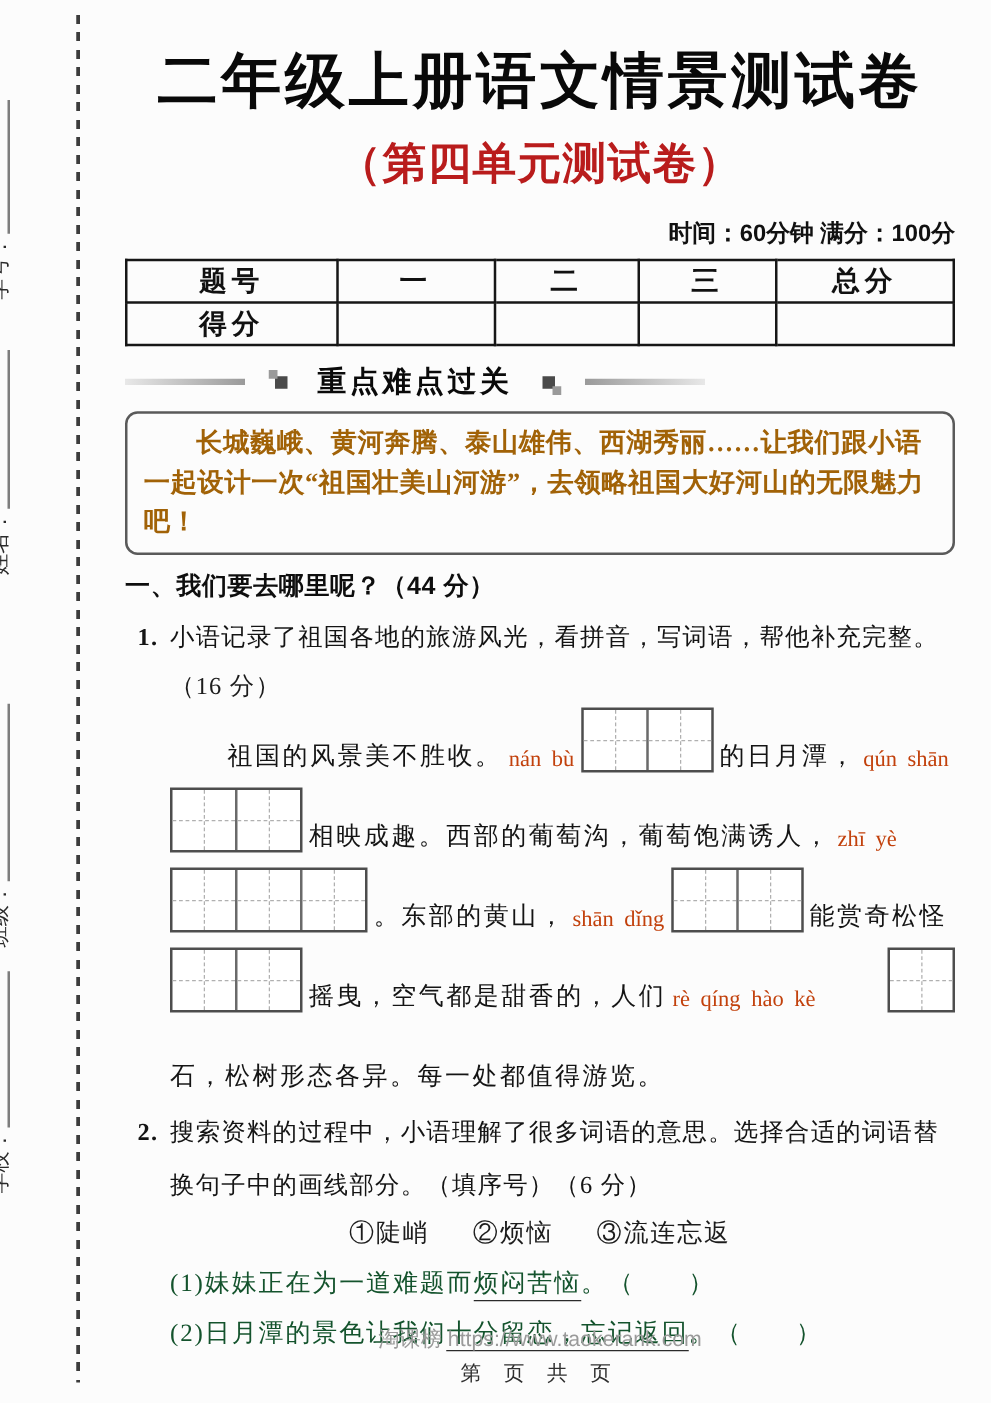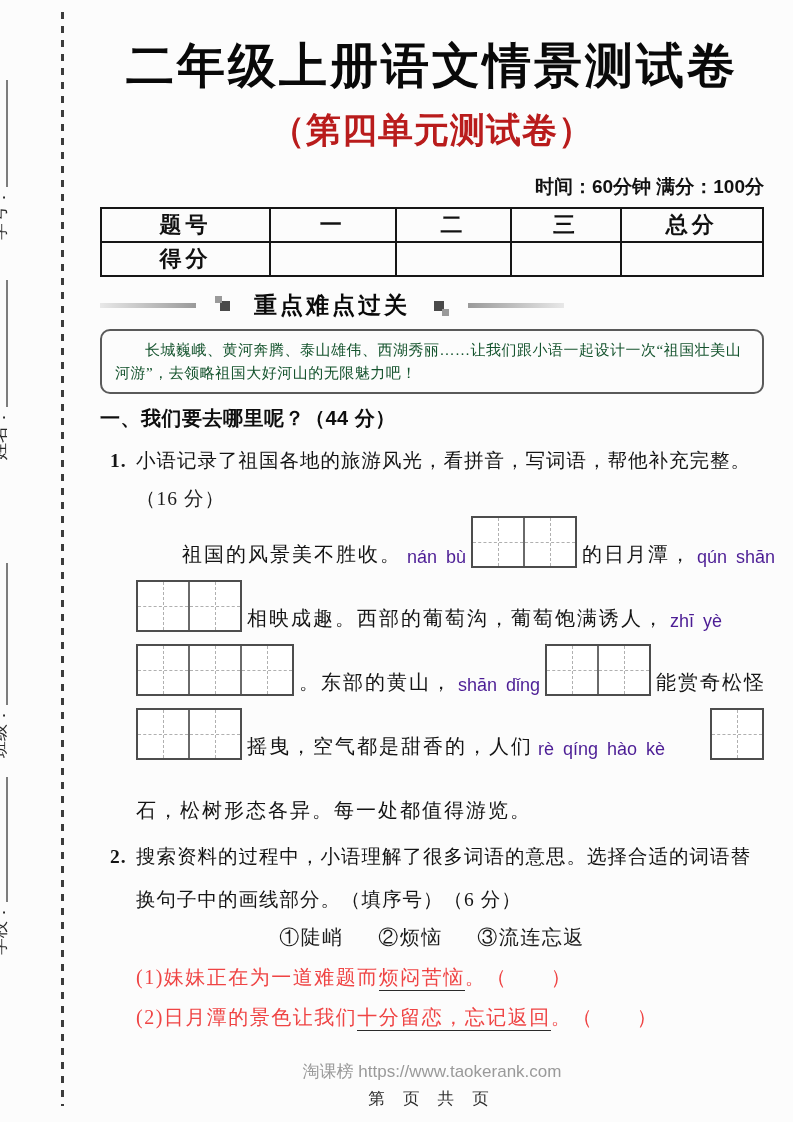--- a/index.html
+++ b/index.html
@@ -51,50 +51,50 @@
   .banner-orn{position:relative;width:10px;height:10px;background:#4a4a4a;display:inline-block;}
   .banner-orn::before{content:"";position:absolute;width:7px;height:7px;background:#9a9a9a;}
   .banner-orn.left::before{left:-5px;top:-5px;}
   .banner-orn.right::before{right:-5px;bottom:-5px;}
   .banner-text{
     font-size:23px;font-weight:900;letter-spacing:3px;color:#0a0a0a;
     font-family:"Liberation Sans",sans-serif;
   }
   .intro-box{
     margin-top:8px;border:2px solid #5a5a5a;border-radius:10px;
-    padding:8px 13px;font-size:15px;font-weight:400;line-height:1.5;
-    text-indent:2em;letter-spacing:0.5px;color:#14532d;
+    padding:8px 13px;font-size:21px;font-weight:700;line-height:1.5;
+    text-indent:2em;letter-spacing:0.5px;color:#a16207;
   }
   .section-heading{
     margin-top:11px;font-size:20px;font-weight:700;color:#0e0e0e;
     font-family:"Liberation Sans",sans-serif;letter-spacing:0.5px;
   }
   .q-stem{position:relative;padding-left:36px;margin:8px 0 0 0;
     font-size:19.5px;line-height:2.2;letter-spacing:1px;color:#141414;}
   .q-num{position:absolute;left:10px;font-weight:700;}
   .q-score{padding-left:36px;margin:2px 0 4px 0;font-size:19.5px;letter-spacing:1px;}
   .fill-rows{margin-top:2px;}
   .fill-row{
     display:flex;align-items:flex-end;padding-left:36px;margin-bottom:12px;
     min-height:52px;font-size:20px;color:#141414;
   }
   .fill-row.indent{padding-left:82px;}
   .fill-row > * + *{margin-left:5px;}
   .fill-row .cn{letter-spacing:2px;white-space:nowrap;}
-  .fill-row .pinyin{font-family:Liberation Sans, sans-serif;font-size:18px;color:#4c1d95;
+  .fill-row .pinyin{font-family:Liberation Serif, serif;font-size:18px;color:#c2410c;
     word-spacing:4px;white-space:nowrap;}
   .tian-grid{display:inline-flex;border:2px solid #4d4d4d;height:48px;background:#fff;flex:none;}
   .tian-grid.push{margin-left:auto;}
   .tian-cell{width:50px;position:relative;}
   .tian-cell + .tian-cell{border-left:2px solid #6a6a6a;}
   .tian-cell::before{content:"";position:absolute;left:50%;top:0;bottom:0;border-left:1.5px dashed #b0b0b0;}
   .tian-cell::after{content:"";position:absolute;top:50%;left:0;right:0;border-top:1.5px dashed #b0b0b0;}
   .q2-options{margin-top:2px;text-align:center;font-size:20px;letter-spacing:1.5px;}
   .q2-options span{margin:0 14px;}
-  .q2-item{padding-left:36px;margin-top:13px;font-size:20px;letter-spacing:1.5px;color:#ef4444;}
+  .q2-item{padding-left:36px;margin-top:13px;font-size:20px;letter-spacing:1.5px;color:#14532d;}
   .q2-item .ul{border-bottom:1.5px solid #2a2a2a;padding-bottom:2px;}
   .footer{position:absolute;left:100px;width:664px;top:1060px;text-align:center;}
   .footer-site{font-size:17px;color:#9a9a9a;font-family:"Liberation Sans",sans-serif;}
   .footer-page{margin-top:5px;font-size:16.5px;color:#2e2e2e;letter-spacing:7px;}
 </style>
 </head>
 <body>
 
 <div class="binding-line"></div>
 

